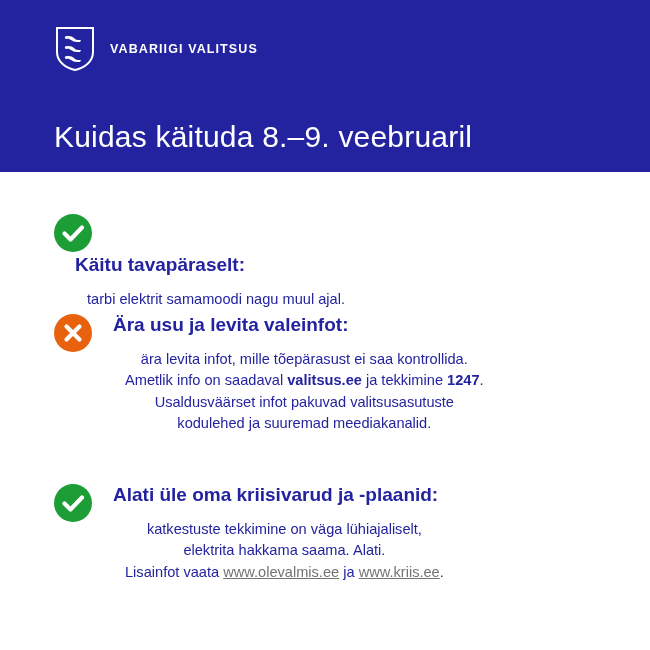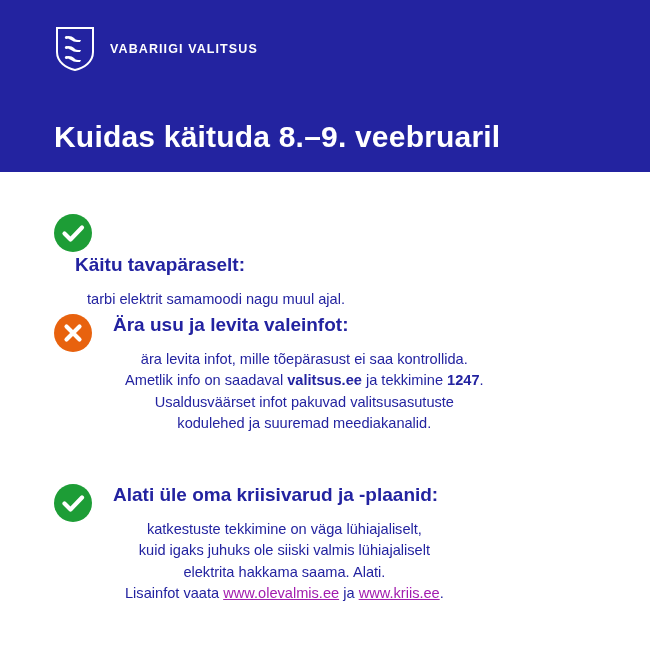--- a/index.html
+++ b/index.html
@@ -48,21 +48,21 @@
     font-size: 12.5px;
     font-weight: bold;
     letter-spacing: 1.1px;
   }
   .header-title {
     position: absolute;
     left: 54px;
     top: 100px;
     color: #ffffff;
     font-size: 30px;
-    font-weight: bold;
+    font-weight: normal;
     letter-spacing: 0.2px;
     white-space: nowrap;
   }
   
   .content {
     position: absolute;
     left: 0;
     top: 172px;
     width: 650px;
   }
@@ -105,21 +105,21 @@
   }
   .item-body {
     color: #2323a0;
     font-size: 14.6px;
     line-height: 1.47;
     margin: 12px;
     text-align: center;
   }
   .item-body b { font-weight: bold; }
   .item-body .lnk {
-    color: #a21caf;
+    color: #737373;
     text-decoration: underline;
   }
 </style>
 </head>
 <body>
 
 <div class="page">
 
   <div class="header">
     <div class="brand">
@@ -188,23 +188,20 @@
           <path d="M10.5 19.5 L16.5 25.5 L28 13.5" fill="none" stroke="#ffffff" stroke-width="4.2" stroke-linecap="round" stroke-linejoin="round"></path>
         </svg>
       </div>
       <div class="texts">
         <div class="item-heading">Alati üle oma kriisivarud ja -plaanid:</div>
         <div class="item-body">
           <div>
             <span>katkestuste tekkimine on väga lühiajaliselt,</span>
           </div>
           <div>
-            <span>kuid igaks juhuks ole siiski valmis lühiajaliselt</span>
-          </div>
-          <div>
             <span>elektrita hakkama saama. Alati.</span>
           </div>
           <div>
             <span>Lisainfot vaata </span><a class="lnk" href="#">www.olevalmis.ee</a><span> ja </span><a class="lnk" href="#">www.kriis.ee</a><span>.</span>
           </div>
         </div>
       </div>
     </div>
 
   </div>

